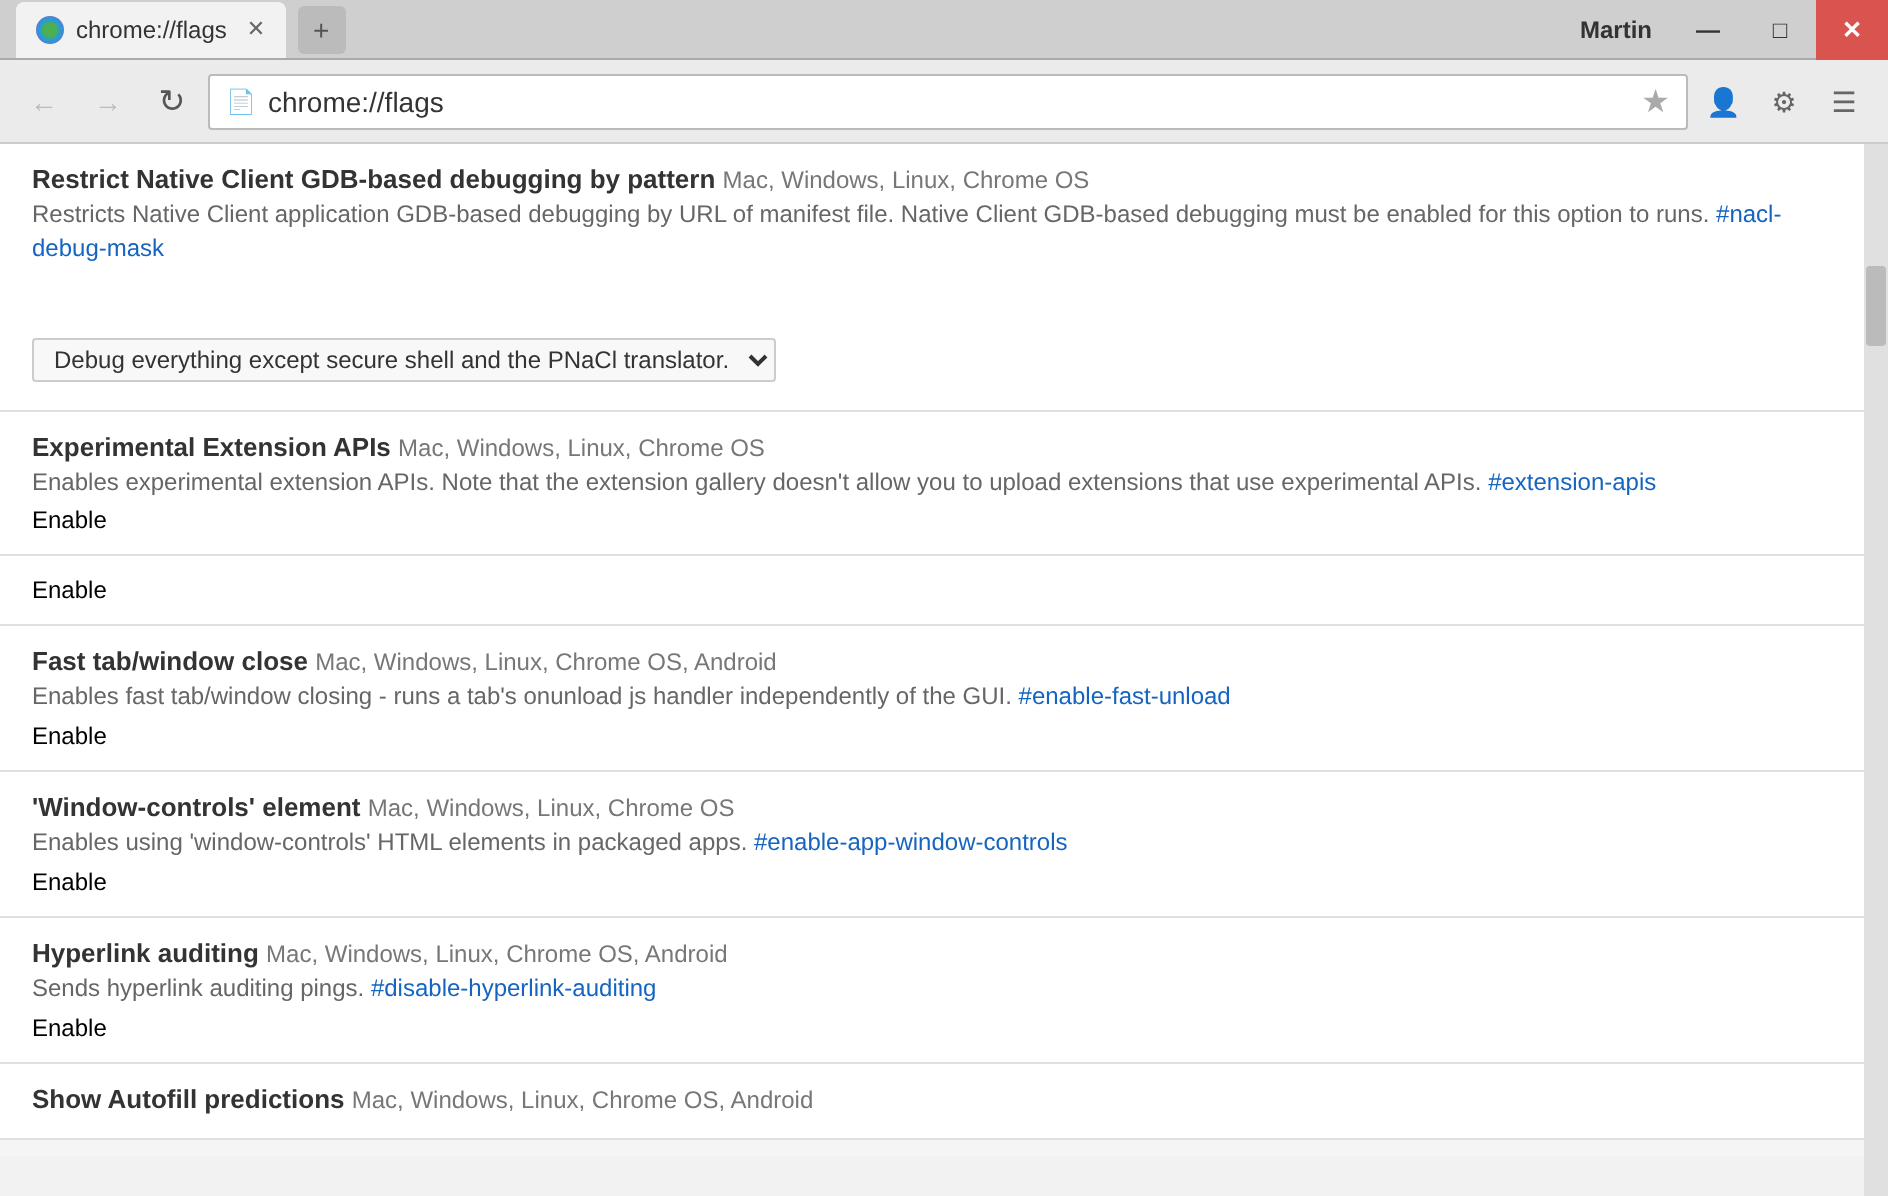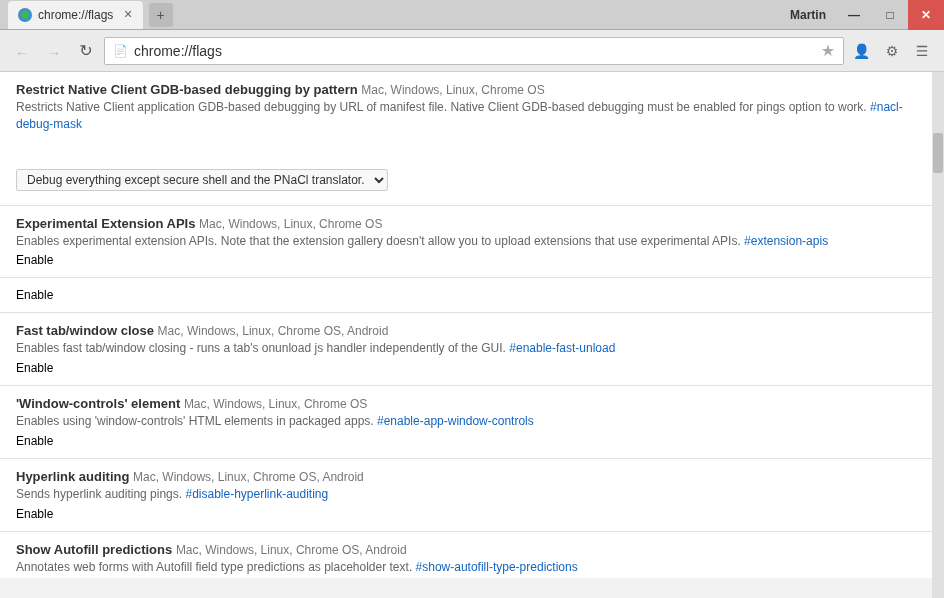--- a/index.html
+++ b/index.html
@@ -277,21 +277,21 @@
   <div class="content-area">
     <div class="main-content">
       <div class="flags-list">
 
         <div class="flag-item">
           <div class="flag-title">
             <span>Restrict Native Client GDB-based debugging by pattern</span>
             <span class="platform">Mac, Windows, Linux, Chrome OS</span>
           </div>
           <div class="flag-desc">
-            <span>Restricts Native Client application GDB-based debugging by URL of manifest file. Native Client GDB-based debugging must be enabled for pings option to work.</span>
+            <span>Restricts Native Client application GDB-based debugging by URL of manifest file. Native Client GDB-based debugging must be enabled for this option to runs.</span>
             <a class="flag-link">#nacl-debug-mask</a>
           </div>
           <div class="flag-dropdown">
             <select class="dropdown-select">
               <option>Debug everything except secure shell and the PNaCl translator.</option>
             </select>
           </div>
         </div>
 
         <div class="flag-item">
@@ -344,24 +344,20 @@
             <a class="flag-link">#disable-hyperlink-auditing</a>
           </div>
           <a class="flag-link">Enable</a>
         </div>
 
         <div class="flag-item">
           <div class="flag-title">
             <span>Show Autofill predictions</span>
             <span class="platform"> Mac, Windows, Linux, Chrome OS, Android</span>
           </div>
-          <div class="flag-desc">
-            <span>Annotates web forms with Autofill field type predictions as placeholder text.</span>
-            <a class="flag-link">#show-autofill-type-predictions</a>
-          </div>
 
         </div>
 
       </div>
 
     </div>
   </div>
   <div class="scrollbar-track">
     <div class="scrollbar-thumb"></div>
   </div>

